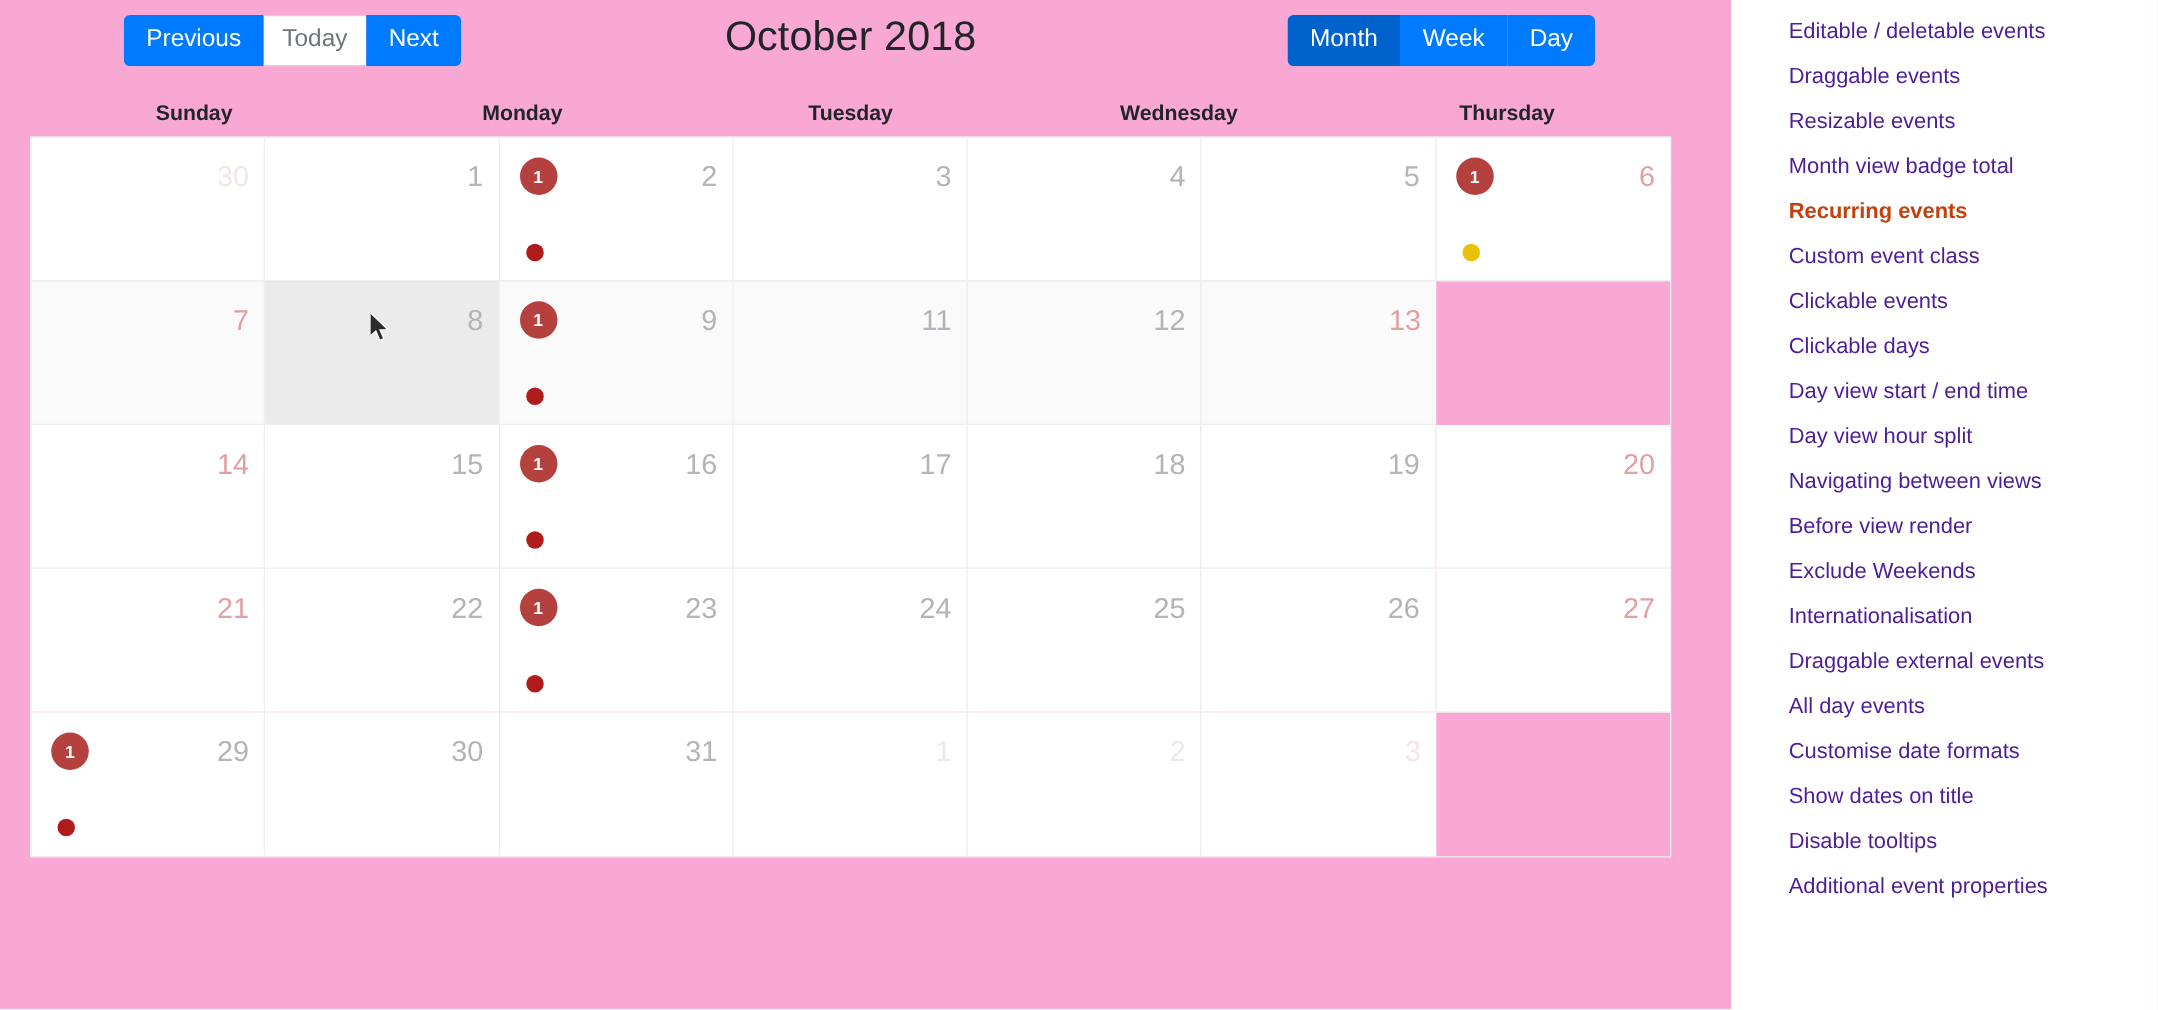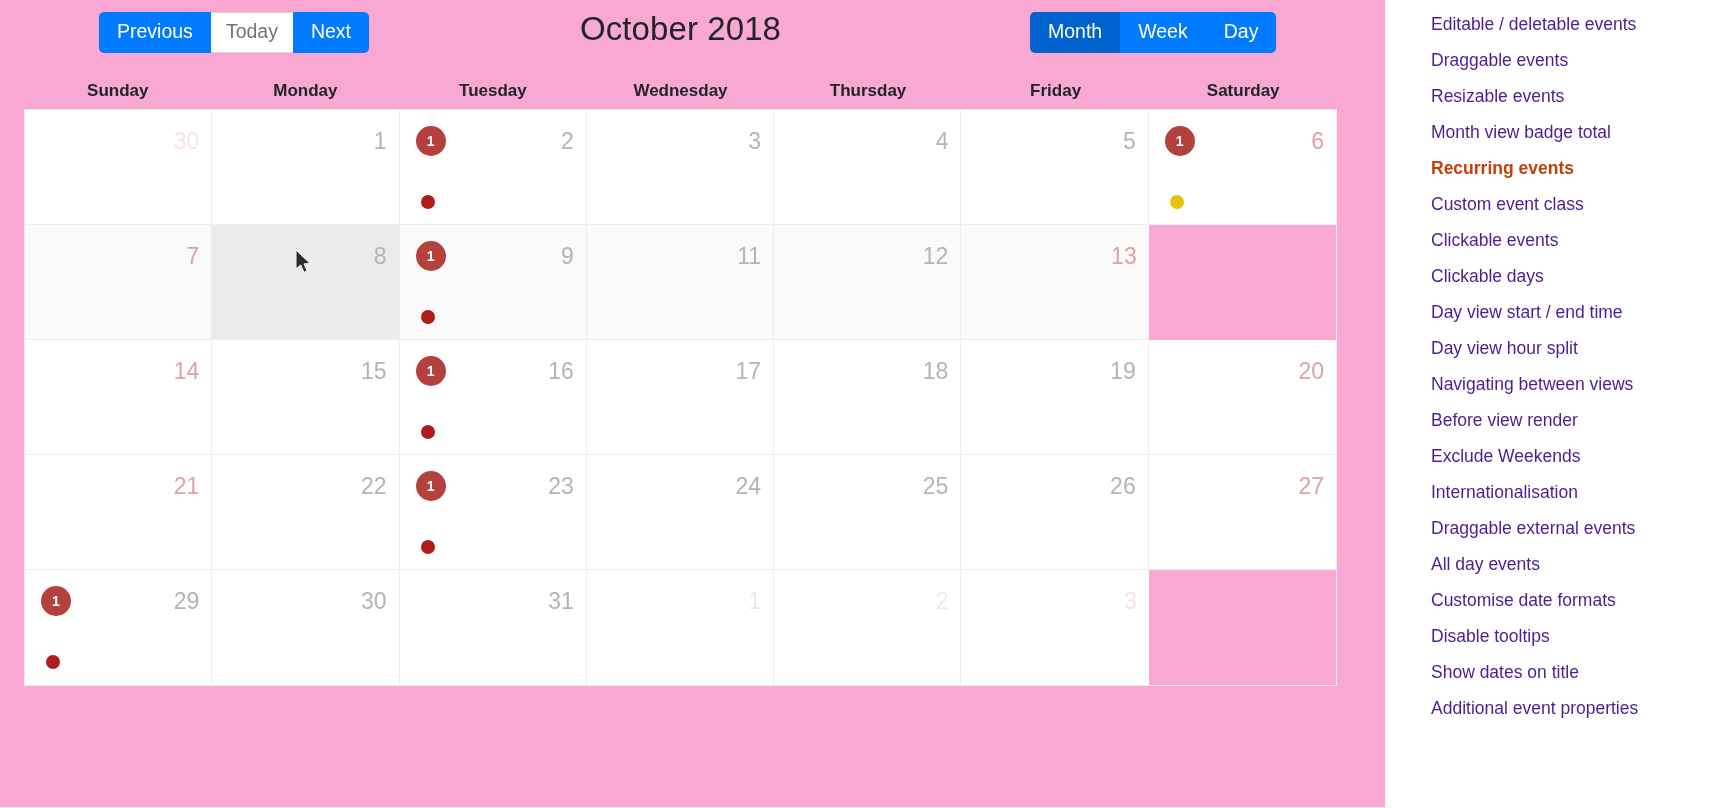--- a/index.html
+++ b/index.html
@@ -93,21 +93,21 @@
   }
 
   
   .cal-wrap {
     width: 1361px;
     padding: 0 24px 0 24px;
   }
 
   .weekdays {
     display: grid;
-    grid-template-columns: repeat(7, 1fr);
+    grid-template-columns: repeat(5, 1fr);
     height: 36px;
   }
   .weekday {
     text-align: center;
     font-size: 17px;
     font-weight: bold;
     color: #212529;
     line-height: 36px;
   }
 
@@ -395,19 +395,19 @@
         <li class="sidebar-item">Clickable days</li>
         <li class="sidebar-item">Day view start / end time</li>
         <li class="sidebar-item">Day view hour split</li>
         <li class="sidebar-item">Navigating between views</li>
         <li class="sidebar-item">Before view render</li>
         <li class="sidebar-item">Exclude Weekends</li>
         <li class="sidebar-item">Internationalisation</li>
         <li class="sidebar-item">Draggable external events</li>
         <li class="sidebar-item">All day events</li>
         <li class="sidebar-item">Customise date formats</li>
+        <li class="sidebar-item">Show dates on title</li>
         <li class="sidebar-item">Disable tooltips</li>
-        <li class="sidebar-item">Show dates on title</li>
         <li class="sidebar-item">Additional event properties</li>
       </ul>
   </div>
 
 </div>
 
 </body></html>

